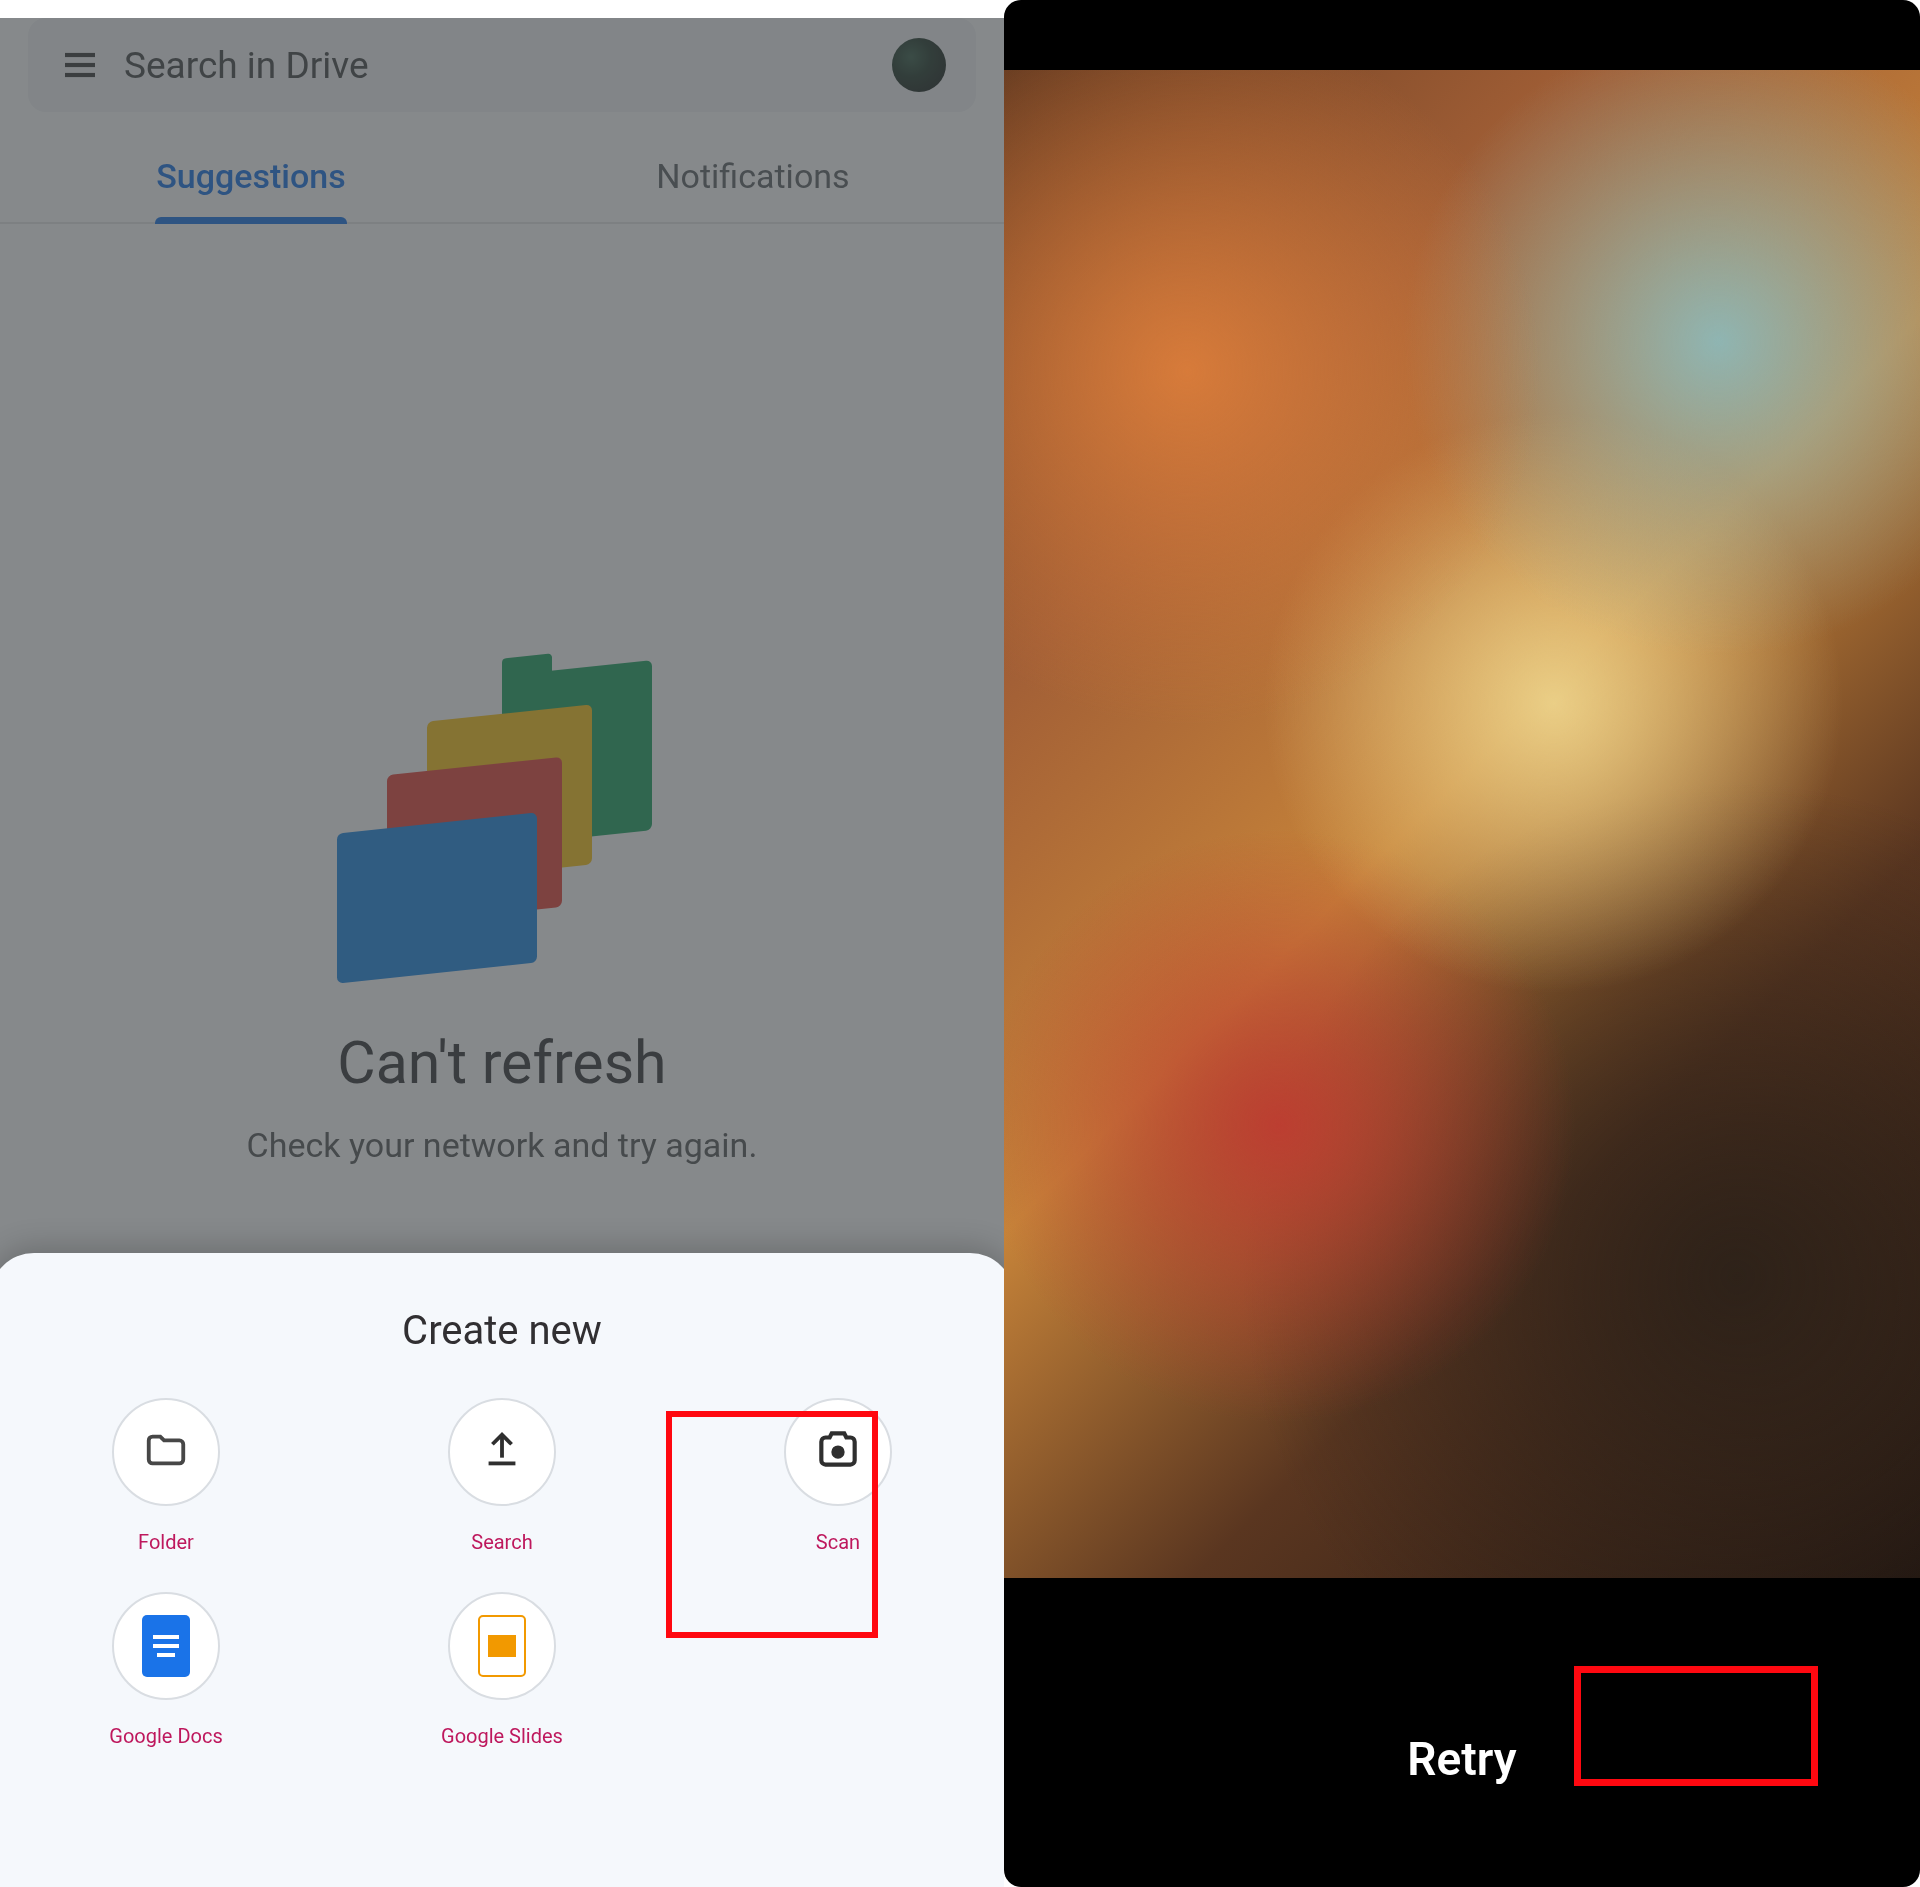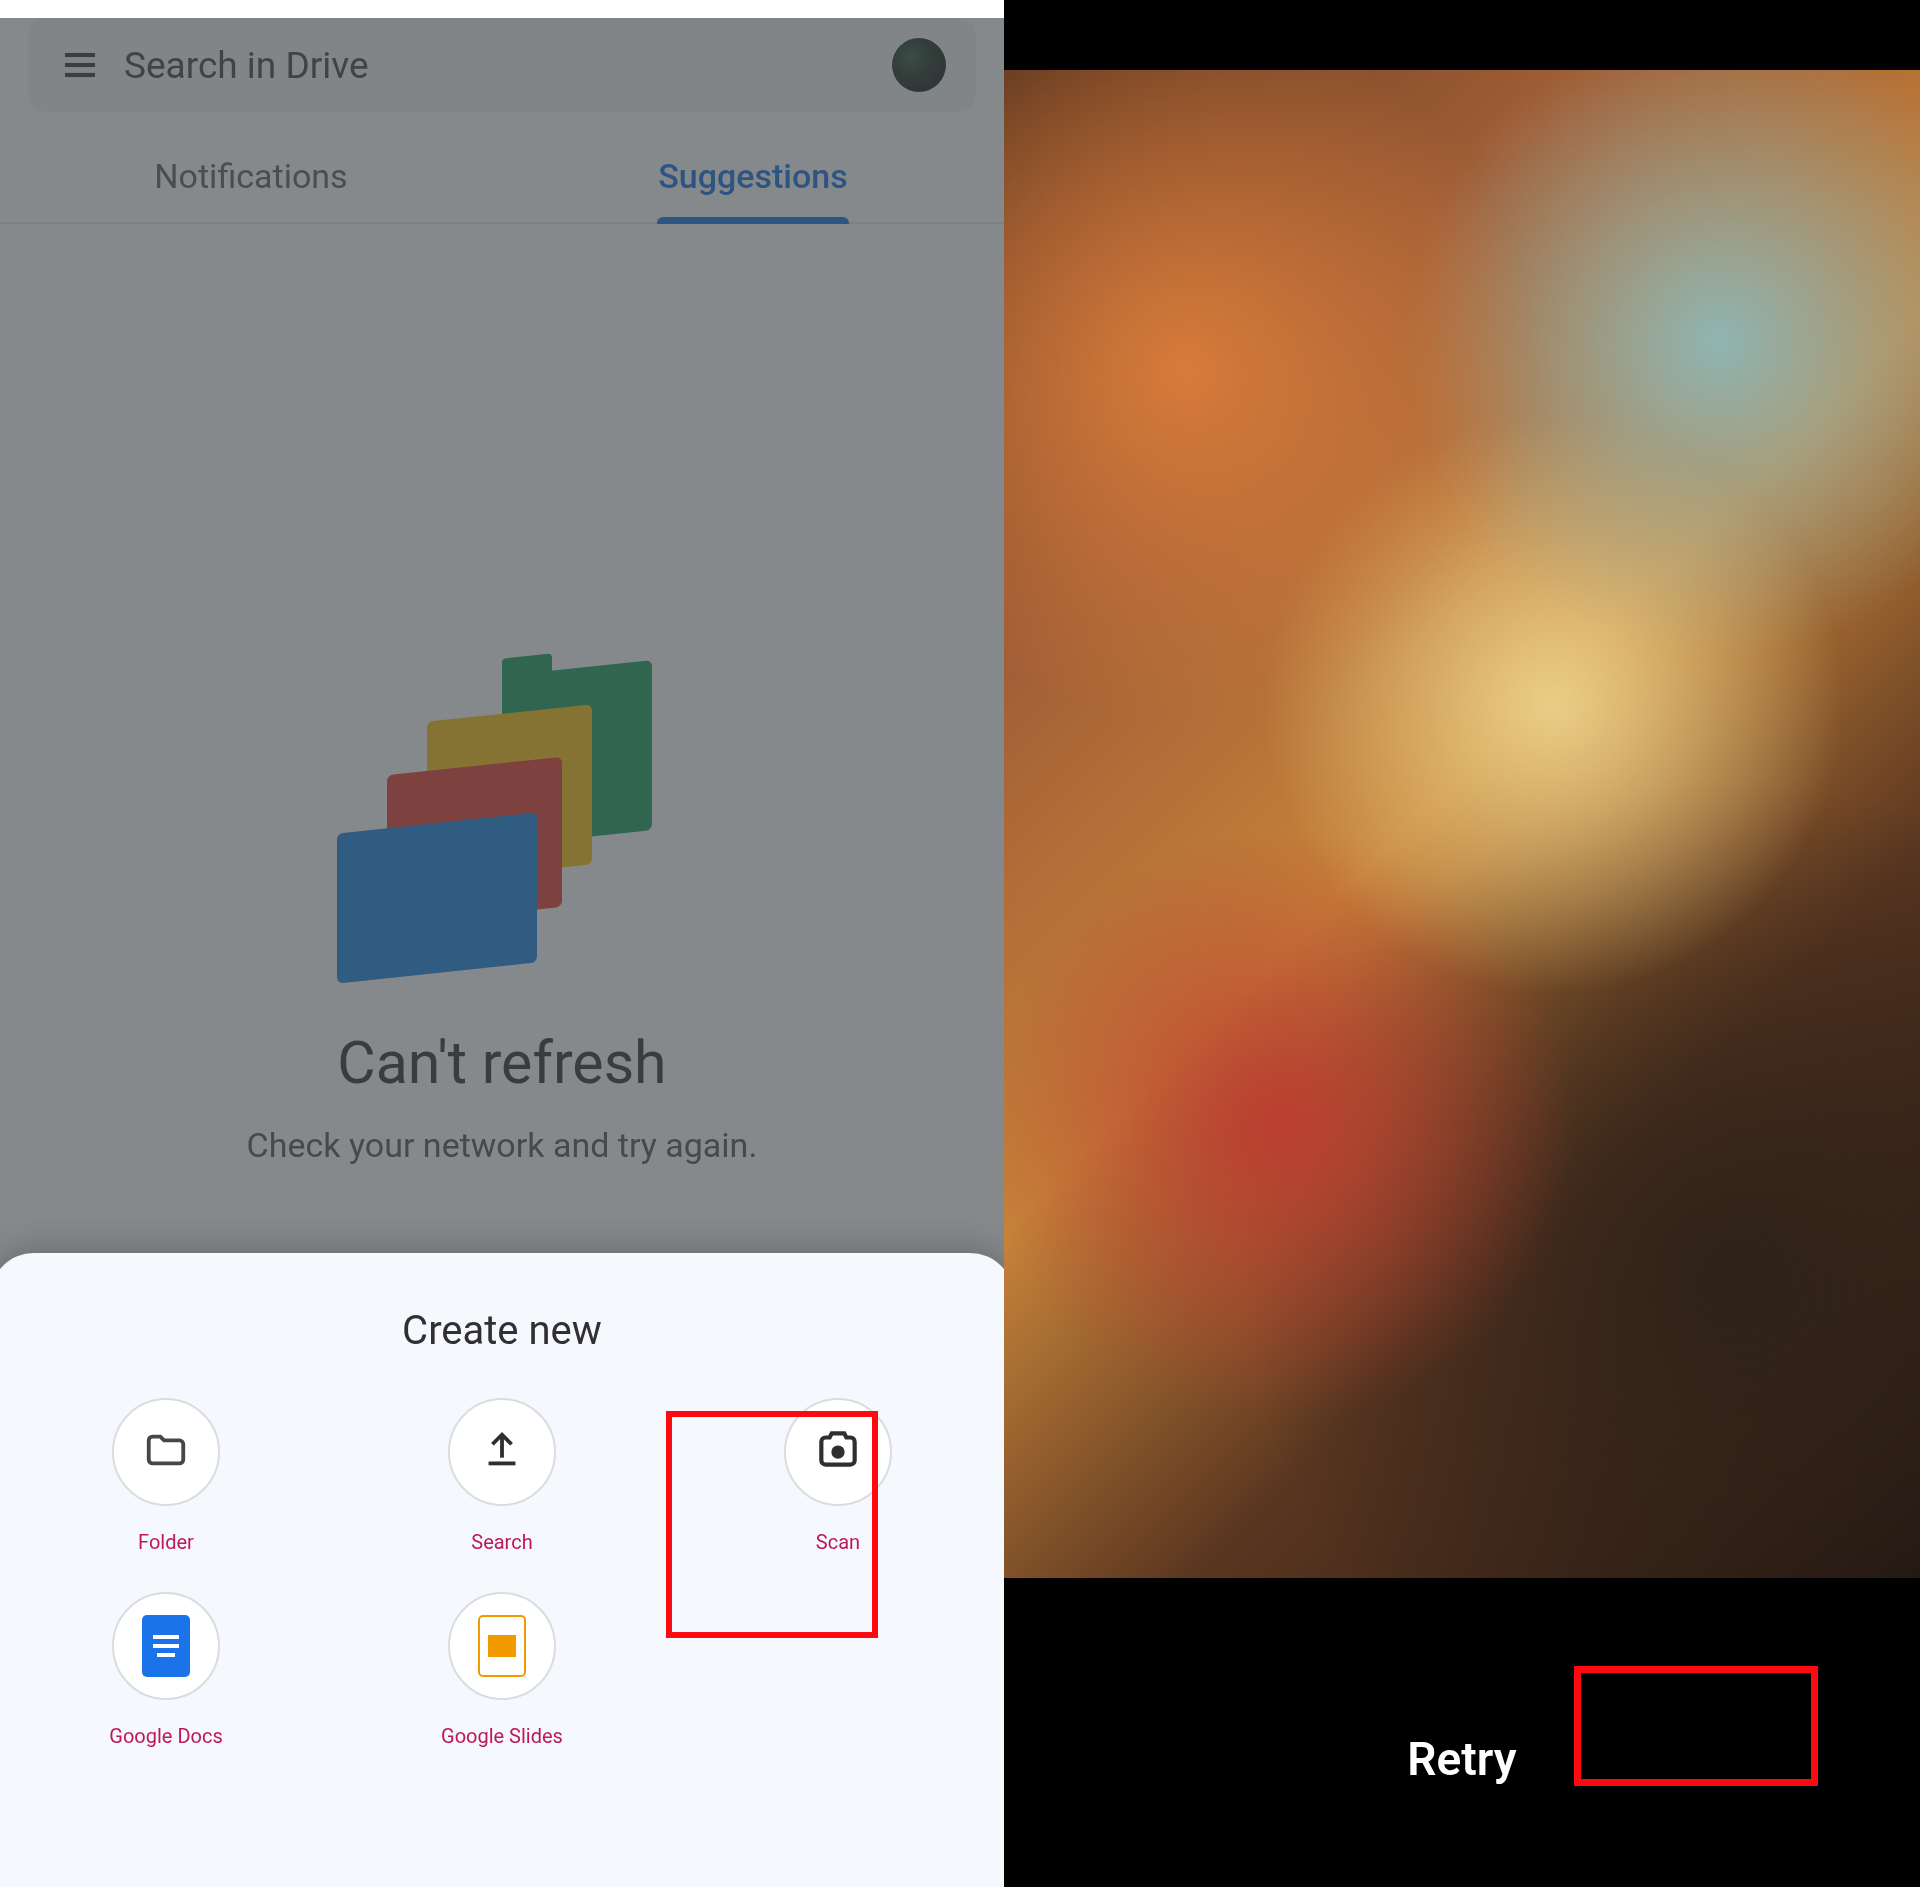--- a/index.html
+++ b/index.html
@@ -17,20 +17,21 @@
     background: #fff;
     overflow: hidden;
   }
   .right-pane {
     width: 1000px;
     height: 100%;
     background: #000;
     display: flex;
     flex-direction: column;
     position: relative;
+    border-radius: 17px;
   }
 
   
   .drive-bg {
     width: 100%;
     height: 100%;
     position: relative;
   }
   .search-bar {
     margin: 18px 28px 0 28px;
@@ -233,22 +234,22 @@
           <line x1="3" y1="6" x2="21" y2="6"></line>
           <line x1="3" y1="12" x2="21" y2="12"></line>
           <line x1="3" y1="18" x2="21" y2="18"></line>
         </svg>
       </span>
       <span class="search-placeholder">Search in Drive</span>
       <span class="avatar"></span>
     </div>
 
     <div class="tabs">
+      <div class="tab active">Suggestions</div>
       <div class="tab">Notifications</div>
-      <div class="tab active">Suggestions</div>
     </div>
 
     <div class="empty-state">
       <div class="folder-illustration">
         <div class="fld f-green"></div>
           <div class="fld f-green2"></div>
         <div class="fld f-yellow"></div>
         <div class="fld f-red"></div>
         <div class="fld f-blue"></div>
       </div>

